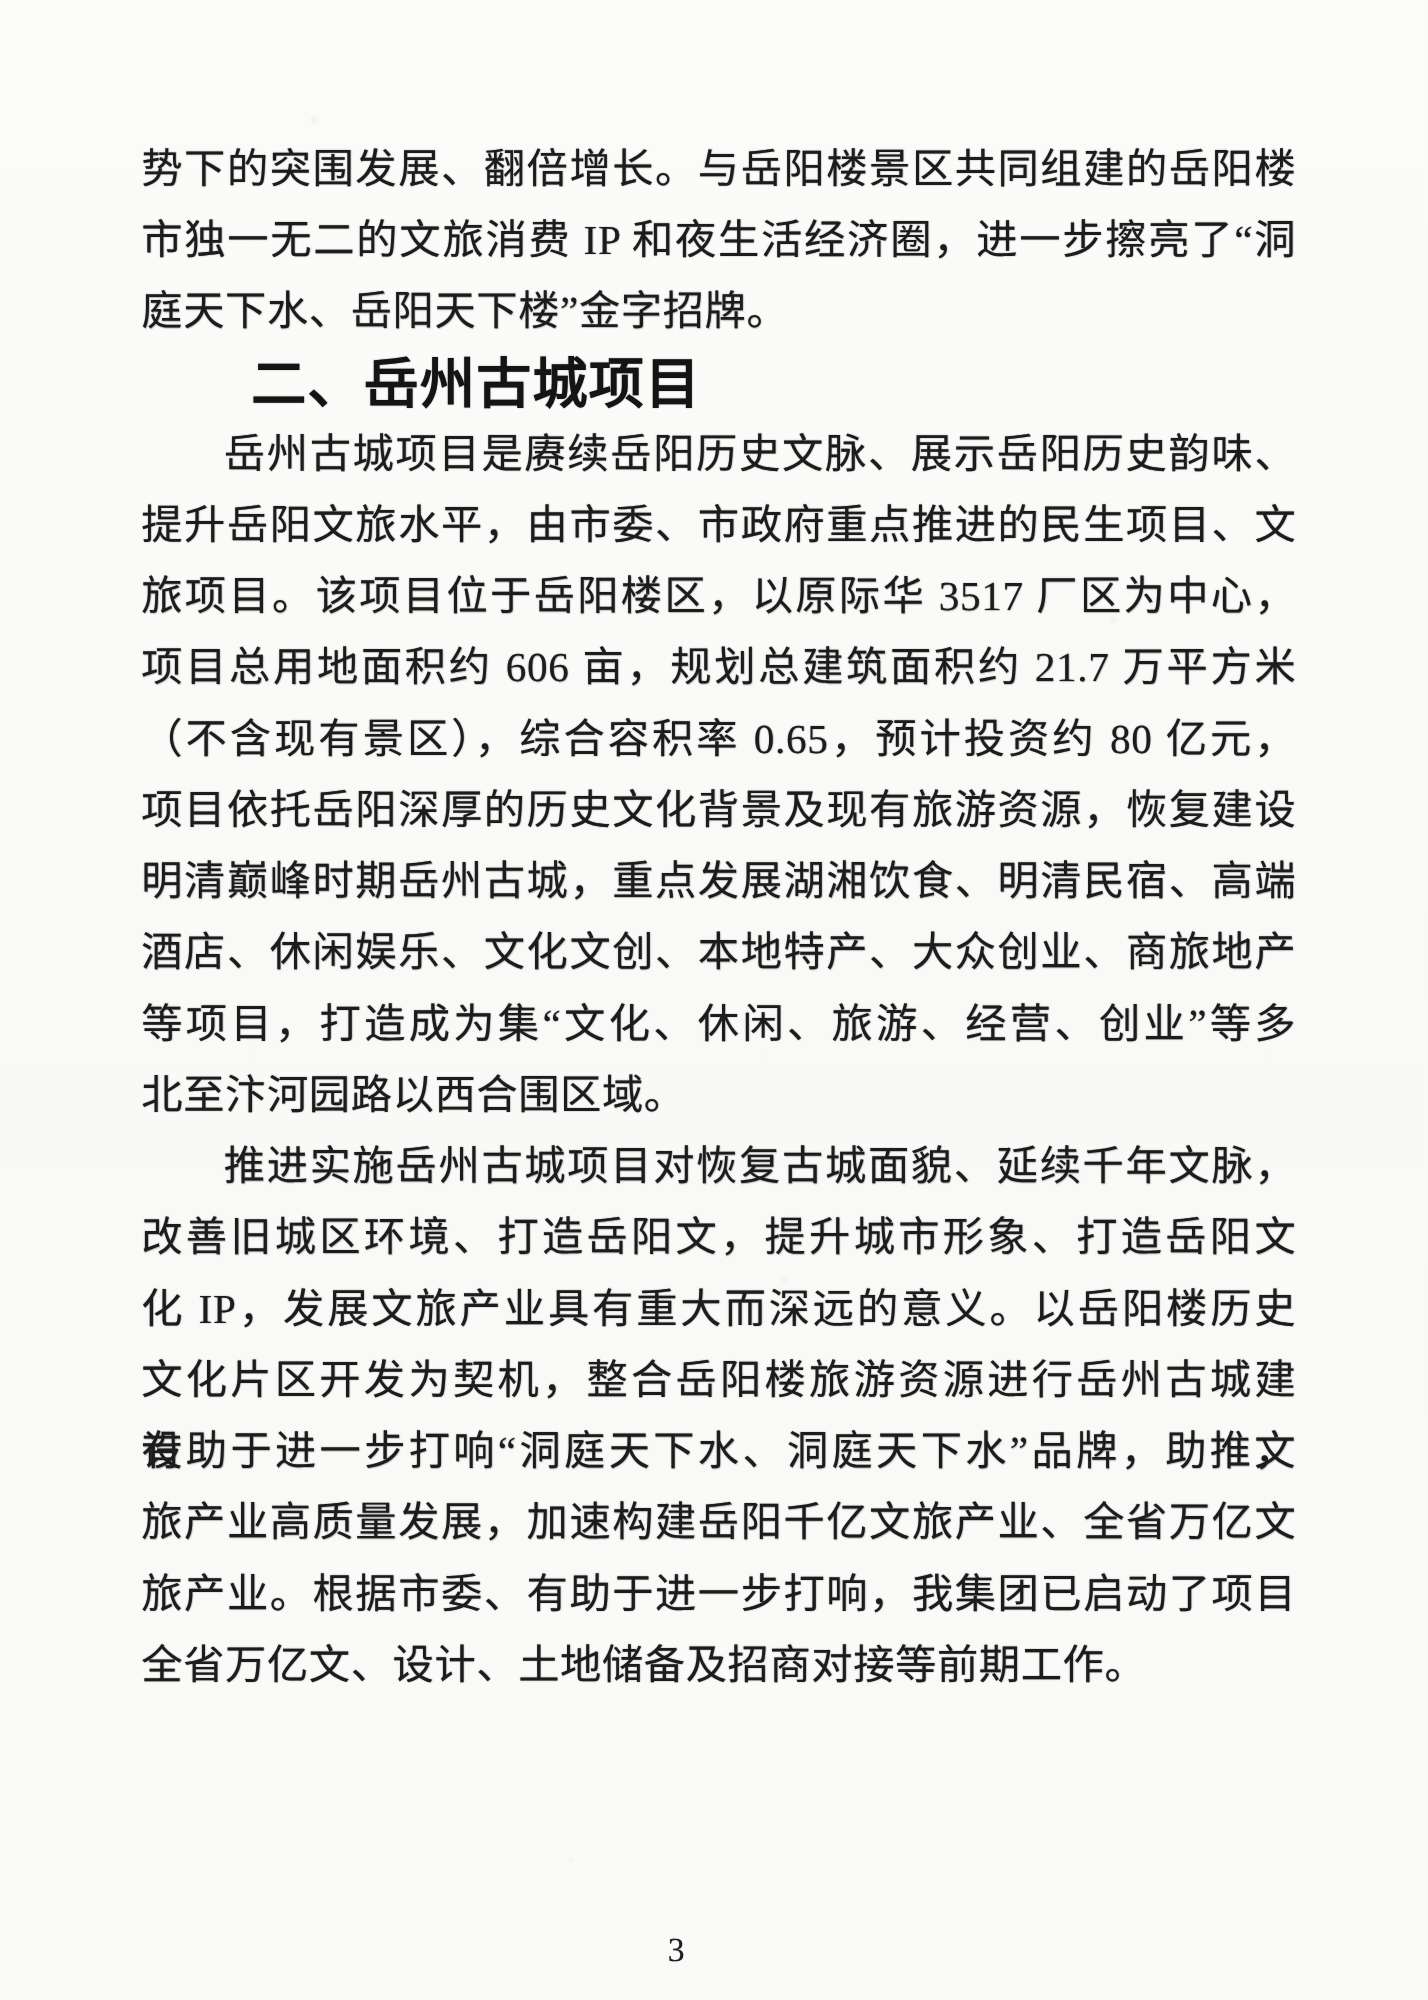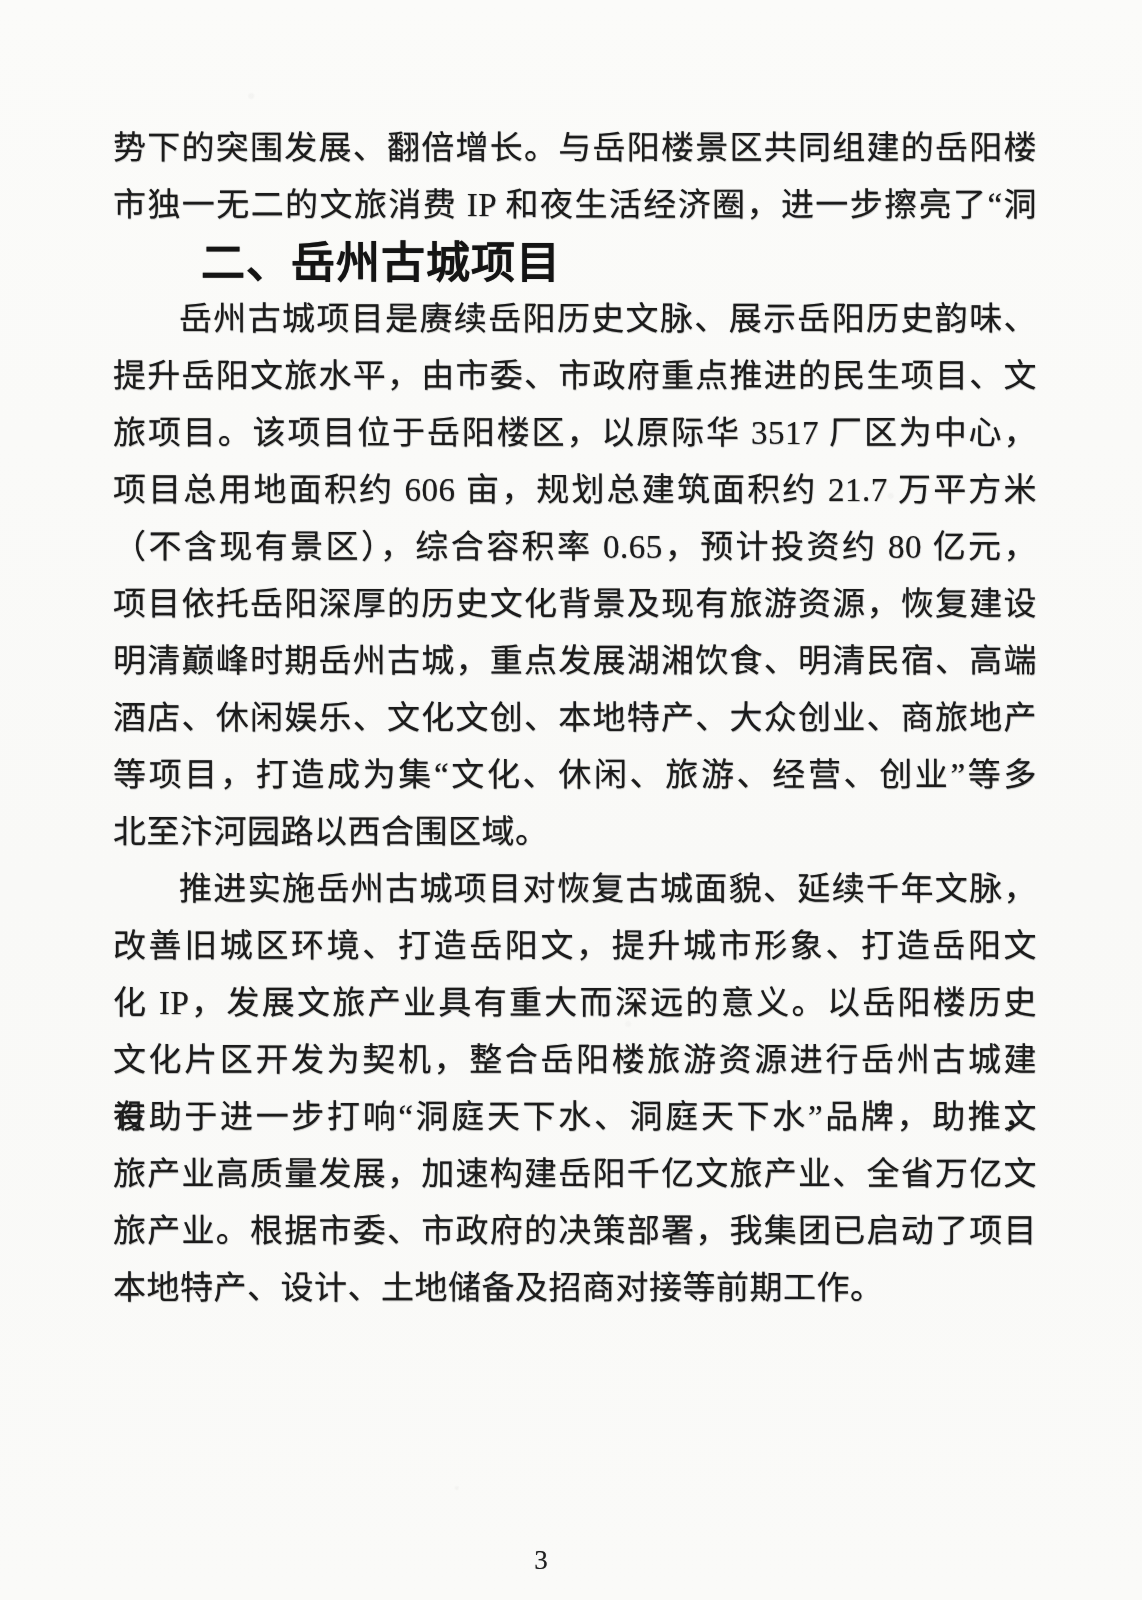--- a/index.html
+++ b/index.html
@@ -20,21 +20,21 @@
     background:
       radial-gradient(circle at 22% 6%, rgba(120,120,120,0.05) 0 2px, transparent 4px),
       radial-gradient(circle at 78% 31%, rgba(120,120,120,0.05) 0 2px, transparent 4px),
       radial-gradient(circle at 55% 64%, rgba(120,120,120,0.04) 0 2px, transparent 4px),
       radial-gradient(circle at 40% 93%, rgba(120,120,120,0.05) 0 1px, transparent 3px),
       linear-gradient(180deg, #fbfbf9 0%, #f9f9f7 55%, #fafaf8 100%);
   }
   .text-col {
     position: absolute;
     left: 113px;
-    top: 120px;
+    top: 108px;
     width: 924px;
   }
   .line {
     font-size: 33px;
     line-height: 57px;
     height: 57px;
     color: #1c1c1c;
     text-align: justify;
     text-align-last: justify;
     letter-spacing: 0.5px;
@@ -71,39 +71,40 @@
   }
 </style>
 </head>
 <body>
 
 <div class="page">
   <div class="text-col">
 
     <div class="line">势下的突围发展、翻倍增长。与岳阳楼景区共同组建的岳阳楼</div>
     <div class="line">市独一无二的文旅消费 IP 和夜生活经济圈，进一步擦亮了“洞</div>
+    <div class="line para-end">庭天下水、岳阳天下楼”金字招牌。</div>
 
     <div class="line heading-line">二、岳州古城项目</div>
 
     <div class="line indent">岳州古城项目是赓续岳阳历史文脉、展示岳阳历史韵味、</div>
     <div class="line">提升岳阳文旅水平，由市委、市政府重点推进的民生项目、文</div>
     <div class="line">旅项目。该项目位于岳阳楼区，以原际华 3517 厂区为中心，</div>
     <div class="line">项目总用地面积约 606 亩，规划总建筑面积约 21.7 万平方米</div>
     <div class="line">（不含现有景区），综合容积率 0.65，预计投资约 80 亿元，</div>
     <div class="line">项目依托岳阳深厚的历史文化背景及现有旅游资源，恢复建设</div>
     <div class="line">明清巅峰时期岳州古城，重点发展湖湘饮食、明清民宿、高端</div>
     <div class="line">酒店、休闲娱乐、文化文创、本地特产、大众创业、商旅地产</div>
     <div class="line">等项目，打造成为集“文化、休闲、旅游、经营、创业”等多</div>
     <div class="line para-end">北至汴河园路以西合围区域。</div>
 
     <div class="line indent">推进实施岳州古城项目对恢复古城面貌、延续千年文脉，</div>
     <div class="line">改善旧城区环境、打造岳阳文，提升城市形象、打造岳阳文</div>
     <div class="line">化 IP，发展文旅产业具有重大而深远的意义。以岳阳楼历史</div>
     <div class="line">文化片区开发为契机，整合岳阳楼旅游资源进行岳州古城建设，</div>
     <div class="line">有助于进一步打响“洞庭天下水、洞庭天下水”品牌，助推文</div>
     <div class="line">旅产业高质量发展，加速构建岳阳千亿文旅产业、全省万亿文</div>
-    <div class="line">旅产业。根据市委、市政府的决策部署，我集团已启动了项目</div>
-    <div class="line para-end">本地特产、设计、土地储备及招商对接等前期工作。</div>
+    <div class="line">旅产业。根据市委、有助于进一步打响，我集团已启动了项目</div>
+    <div class="line para-end">全省万亿文、设计、土地储备及招商对接等前期工作。</div>
 
   </div>
 
   <div class="page-num">3</div>
 </div>
 
 </body></html>

